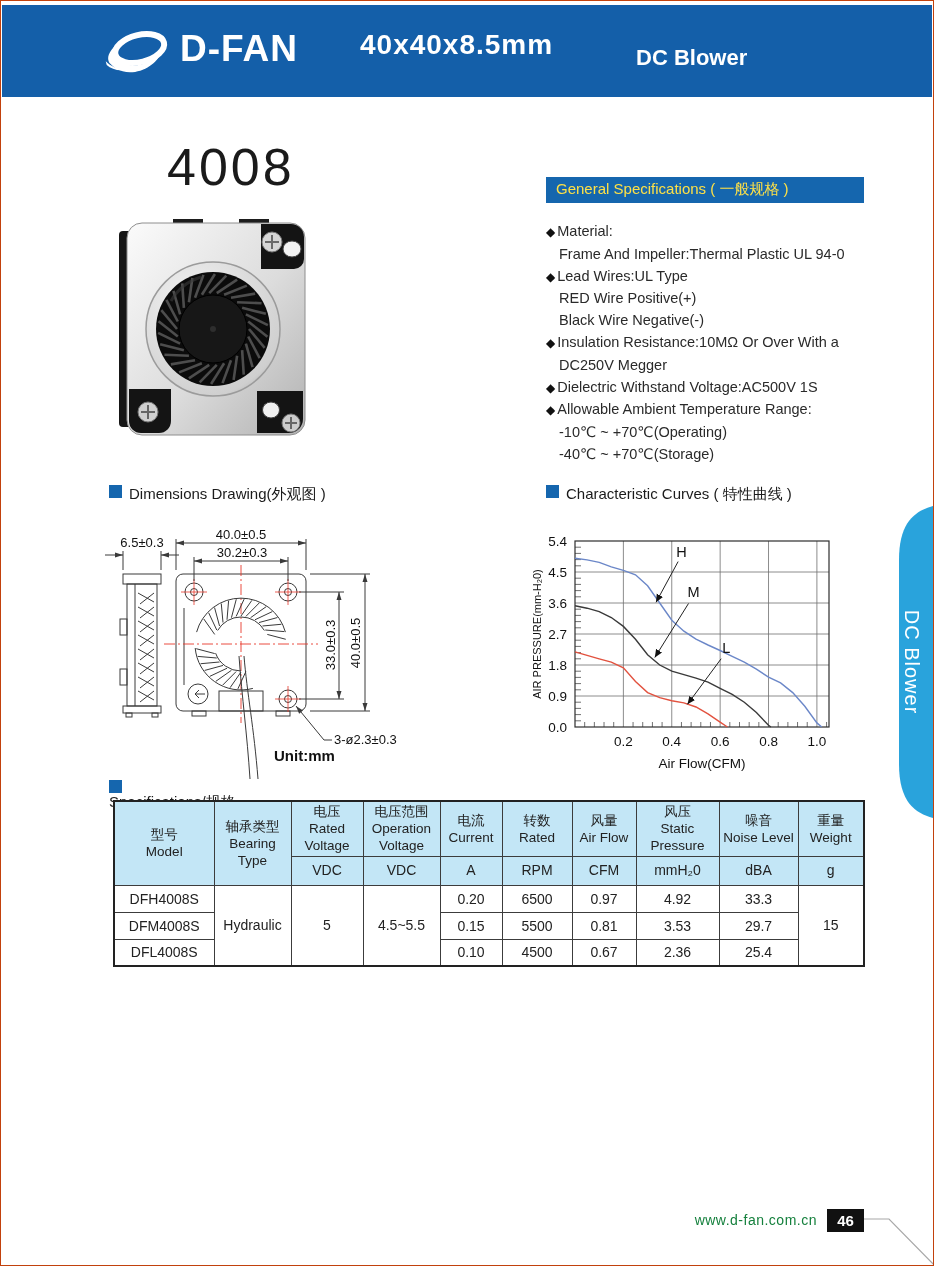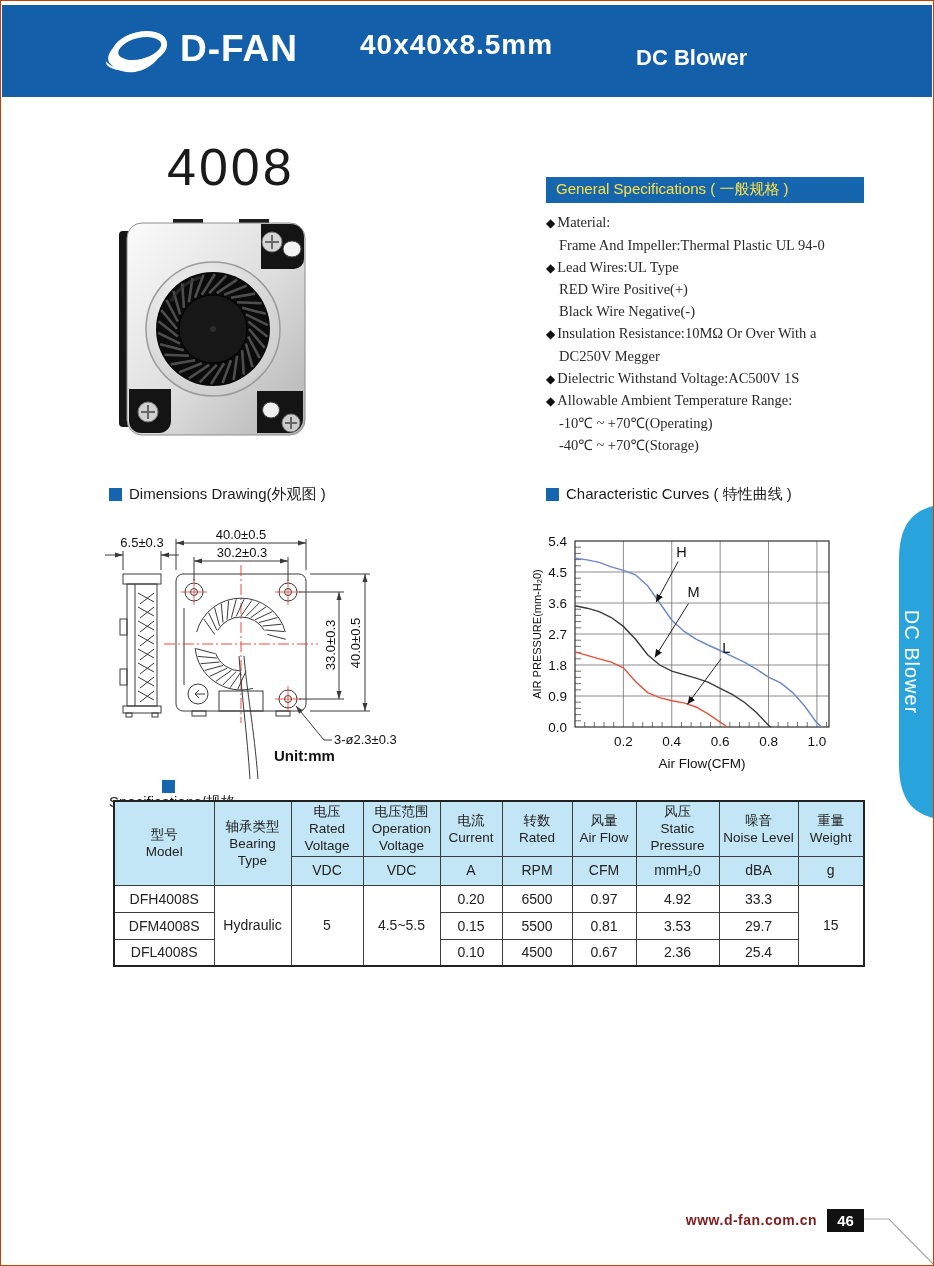--- a/index.html
+++ b/index.html
@@ -28,26 +28,26 @@
   .model-title {
     position:absolute; left:166px; top:136px; font-size:52px; color:#1a1a1a;
     letter-spacing:3px; font-weight:400;
   }
   .photo { position:absolute; left:110px; top:208px; }
   
   .gspecs { position:absolute; left:545px; top:176px; width:318px; }
   .gs-head {
     background:#1566ae; color:#fde047; font-size:15px; padding:3px 10px 4px 10px;
   }
-  .gs-list { margin-top:9px;font-family:Liberation Serif, serif; }
+  .gs-list { margin-top:18px; }
   .gs-line { font-size:14.5px; color:#2a2a2a; line-height:21.8px; white-space:nowrap; }
   .gs-line .dia { font-size:12px; margin-right:2px; color:#111; }
   .gs-line.cont { padding-left:13px; }
   
-  .sec-title { position:absolute; font-size:15px; color:#1b1b1b; display:flex; align-items:center; }
+  .sec-title { position:absolute; font-size:15px; color:#1b1b1b; display:flex; }
   .sec-sq { width:13px; height:13px; background:#1566ae; display:inline-block; margin-right:7px; }
   
   .tbl-wrap { position:absolute; left:112px; top:799px; width:750px; }
   table.spec { border-collapse:collapse; width:750px; table-layout:fixed; }
   table.spec th, table.spec td {
     border:1px solid #3c3c3c; text-align:center; vertical-align:middle; color:#222;
     font-weight:normal; padding:0 2px;
   }
   table.spec { border:2px solid #222; }
   table.spec thead th { background:#c3e6f6; font-size:13.5px; line-height:17px; }
@@ -56,21 +56,21 @@
   table.spec tbody td { height:27px; font-size:14px; background:#fff; }
   
   .side-tab { position:absolute; right:0; top:505px; width:58px; height:312px; }
   .side-tab .tab-label {
     position:absolute; left:8px; top:0; width:58px; height:312px;
     display:flex; align-items:center; justify-content:center;
     transform:rotate(90deg); transform-origin:center;
     color:#fff; font-size:20px; letter-spacing:1px; white-space:nowrap;
   }
   
-  .site { position:absolute; top:1211px; right:116px; font-size:14px; color:#7f1d1d; letter-spacing:0.5px;font-weight:bold; }
+  .site { position:absolute; top:1211px; right:116px; font-size:14px; color:#15803d; letter-spacing:0.5px; }
   .pagenum {
     position:absolute; left:826px; top:1208px; width:37px; height:23px; background:#111;
     color:#fff; font-size:15px; font-weight:bold; text-align:center; line-height:23px;
   }
   .corner { position:absolute; left:862px; top:1206px; }
   svg text { font-family:"Liberation Sans","DejaVu Sans",sans-serif; }
 </style>
 </head>
 <body>
 

